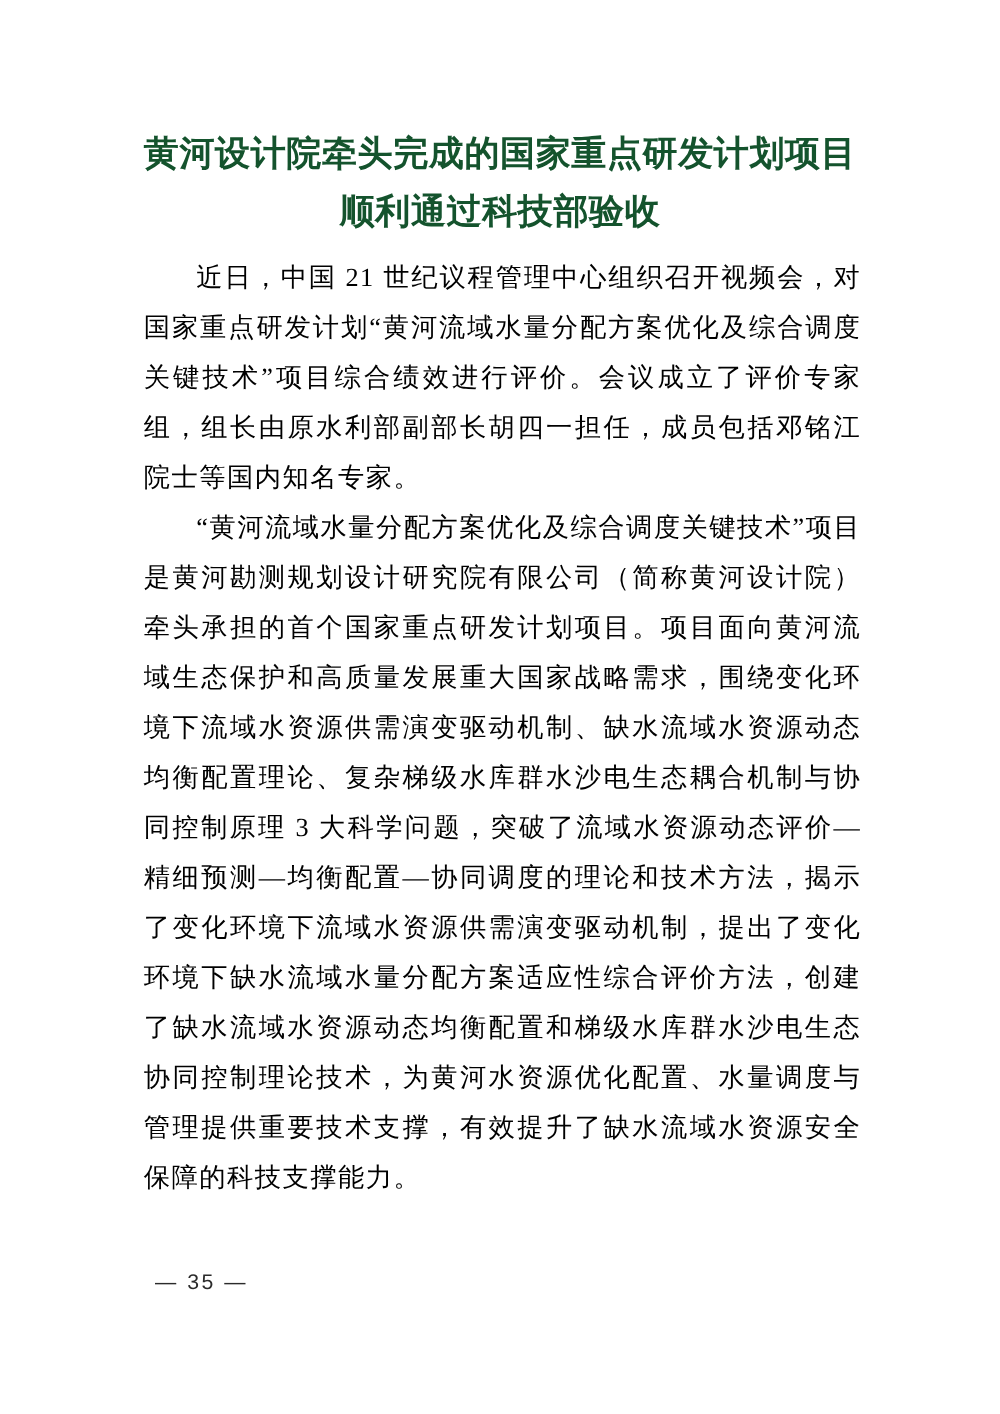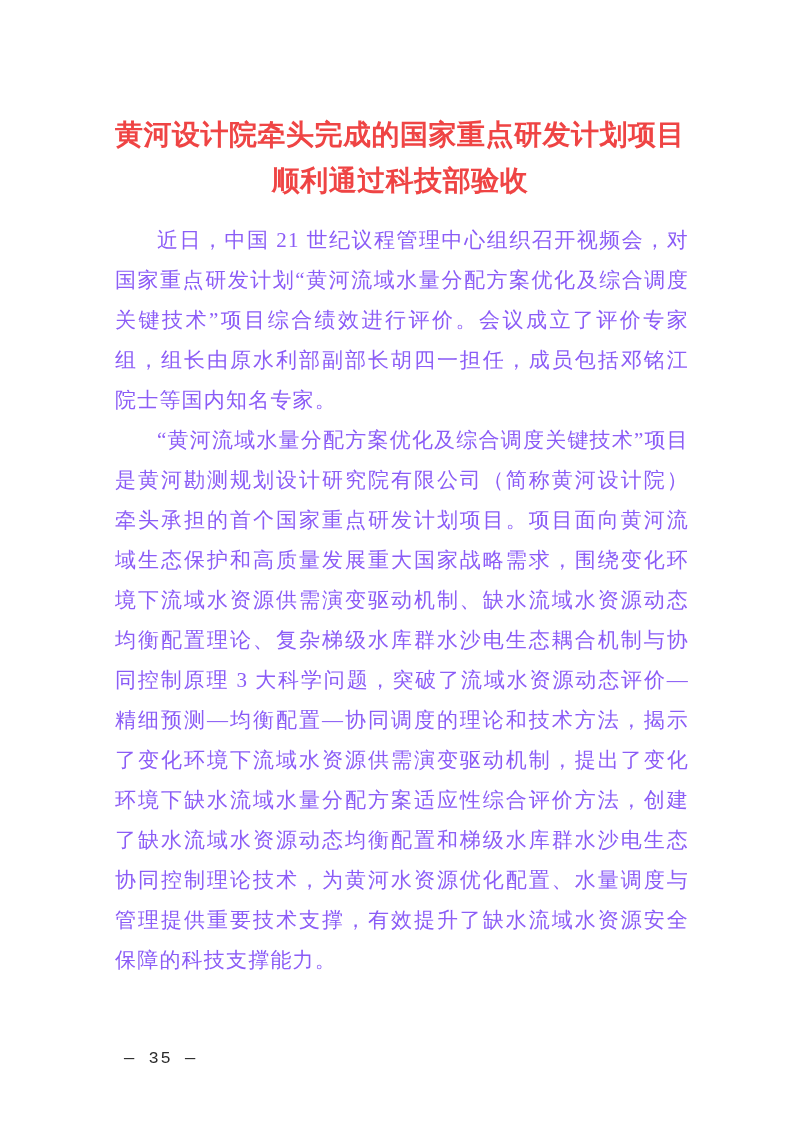--- a/index.html
+++ b/index.html
@@ -9,55 +9,55 @@
   }
   .page {
     position: relative;
     width: 800px;
     height: 1131px;
     background: #ffffff;
     overflow: hidden;
     font-family: "Liberation Serif", serif;
   }
   .title {
-    margin: 16px;
+    margin: 4px;
     padding-top: 96px;
     text-align: center;
     font-family: "Liberation Sans", sans-serif;
     font-weight: 900;
     font-size: 28px;
     line-height: 46px;
-    color: #ef4444;
+    color: #14532d;
     letter-spacing: 0.5px;
   }
   .title .title-line {
     display: block;
     white-space: nowrap;
   }
   .body-text {
     margin: 10px auto 0 auto;
     width: 574px;
     margin-left: 115px;
     color: #1c1c1c;
   }
   .body-text p {
     margin: 0;
     font-size: 21px;
     line-height: 40px;
     letter-spacing: 1.2px;
     text-align: justify;
     text-justify: inter-character;
     text-indent: 2em;
-    color: #8b5cf6;
+    color: #000000;
   }
   .footer-page-number {
     position: absolute;
     left: 124px;
-    top: 1049px;
-    font-family: Liberation Mono, monospace;
+    top: 1016px;
+    font-family: Liberation Sans, sans-serif;
     font-size: 17px;
     color: #2b2b2b;
     letter-spacing: 2px;
   }
 </style>
 </head>
 <body>
 
 <div class="page">
 

